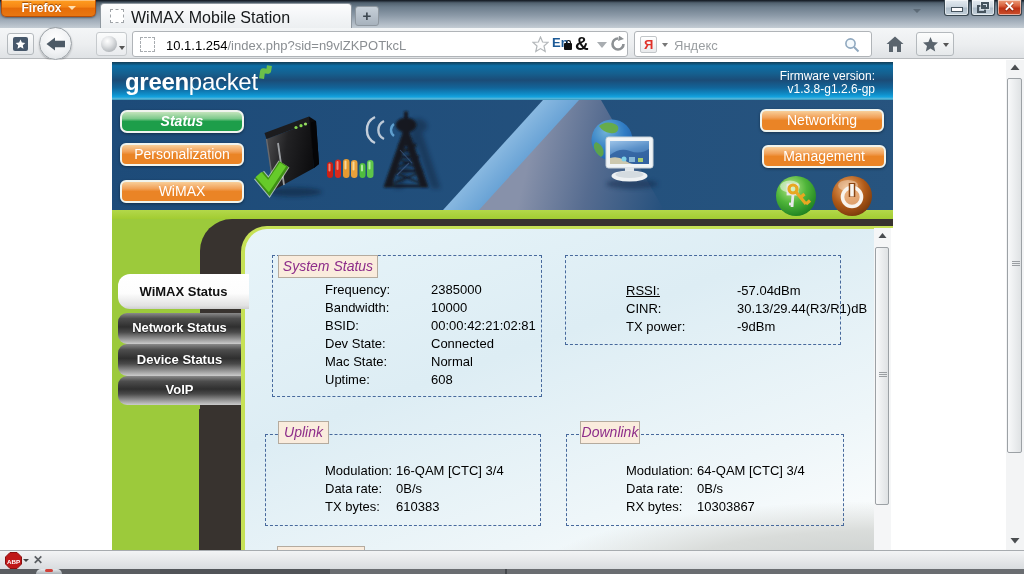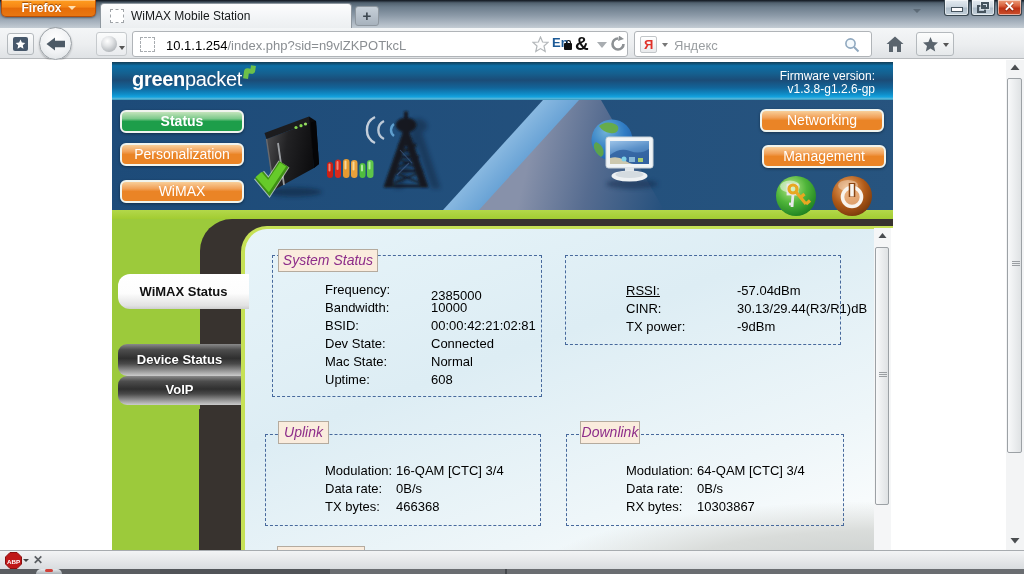--- a/index.html
+++ b/index.html
@@ -11,21 +11,21 @@
 #titlebar { left:0; top:0; width:1024px; height:28px;
   background:linear-gradient(#10161e 0%, #27313c 4%, #51616f 10%, #6c7d8c 25%, #8b99a7 55%, #aab5c0 80%, #c3ccd4 100%); }
 #ffbtn { left:1px; top:0; width:95px; height:17px; border-radius:0 0 5px 5px;
   background:linear-gradient(#ff9d1f 0%, #f58616 45%, #e56c08 50%, #e87711 100%);
   border:1px solid #b54e08; border-top:none; box-shadow:inset 0 1px 0 rgba(255,255,255,.4), 0 1px 2px rgba(0,0,0,.4);
   color:#fff; font-size:12px; font-weight:bold; text-align:center; line-height:16px; text-shadow:0 -1px 1px rgba(120,50,0,.8); }
 #ffbtn .car { display:inline-block; margin-left:6px; width:0; height:0; border-left:4px solid transparent; border-right:4px solid transparent; border-top:4px solid #ffe0b0; vertical-align:2px; }
 .tab { left:100px; top:3px; width:252px; height:25px; border:1px solid #8e979f; border-bottom:none; border-radius:4px 4px 0 0;
   background:linear-gradient(#fdfdfe 0%, #f2f4f6 60%, #eceff1 100%); }
 .tab .fav { position:absolute; left:9px; top:5px; width:14px; height:14px; border:1px dashed #a0a4a8; background:#fff; }
-.tab .ttl { position:absolute; left:30px; top:5px; font-size:12px; color:#15181a; }
+.tab .ttl { position:absolute; left:30px; top:5px; font-size:16px; color:#15181a; }
 #newtab { left:355px; top:6px; width:24px; height:20px; border:1px solid #8e979f; border-radius:3px;
   background:linear-gradient(#c7d0d9,#a7b2bd); color:#3d4750; font-size:15px; font-weight:bold; text-align:center; line-height:18px; }
 #tablistcaret { left:913px; top:9px; width:0; height:0; border-left:4px solid transparent; border-right:4px solid transparent; border-top:4px solid #5c6a77; }
 .winbtn { top:0px; height:16px; border:1px solid #38464f; border-top:none; border-radius:0 0 3px 3px; box-shadow:inset 0 0 0 1px rgba(255,255,255,.55); }
 #btnmin  { left:944px; width:25px; background:linear-gradient(#e4ebf1 0%, #ccd7e0 45%, #aebdc9 55%, #c4d1db 100%); }
 #btnmin .g { position:absolute; left:6px; top:7px; width:12px; height:5px; background:#fdfdfe; border:1px solid #46545e; }
 #btnmax  { left:971px; width:24px; background:linear-gradient(#e4ebf1 0%, #ccd7e0 45%, #aebdc9 55%, #c4d1db 100%); }
 #btnmax .g1 { position:absolute; left:5px; top:5px; width:9px; height:8px; background:transparent; border:2px solid #46545e; }
 #btnmax .g2 { position:absolute; left:9px; top:2px; width:8px; height:7px; background:transparent; border:2px solid #46545e; box-shadow:0 0 0 1px rgba(255,255,255,.5); }
 #btnclose{ left:997px; width:25px; background:linear-gradient(#eb9c78 0%, #d9603d 40%, #bc3214 55%, #ca4f2c 100%); color:#fff; font-weight:bold; font-size:13px; text-align:center; line-height:14px; text-shadow:0 1px 1px #7a1a05; }
@@ -44,27 +44,27 @@
 #urlbar .txt span { color:#8a8e92; }
 #searchbox { left:634px; top:31px; width:238px; height:26px; background:#fff; border:1px solid #b0b4b8; border-radius:3px; }
 #homebtn { left:880px; top:33px; width:30px; height:23px; }
 #bmbtn { left:916px; top:32px; width:38px; height:24px; border:1px solid #b4b9bd; border-radius:3px; background:linear-gradient(#fcfdfd,#e6e9eb); }
 
 
 #viewport { left:0; top:60px; width:1005px; height:490px; background:#fff; }
 #page { position:absolute; left:112px; top:2px; width:781px; height:488px; }
 #logobar { left:0; top:0; width:781px; height:38px;
   background:linear-gradient(#123c55 0%, #0d6ea5 10%, #15608f 30%, #1b4c77 48%, #12659a 68%, #0f8ec9 85%, #13a3df 92%, #5cb8d8 97%, #2d8cb0 100%); }
-#logo { left:13px; top:6px; color:#fff; font-size:20px; letter-spacing:-0.3px;margin-left:7px; }
+#logo { left:13px; top:6px; color:#fff; font-size:24px; letter-spacing:-0.3px; }
 #logo b { font-weight:bold; } 
 #fwver { right:18px; top:8px; color:#fff; font-size:12px; text-align:right; line-height:13px; }
 #mainhead { left:0; top:38px; width:781px; height:110px; background:linear-gradient(100deg, #1d4b79 0%, #27547f 100%); overflow:hidden; }
 .menubtn { position:absolute; width:124px; height:23px; border:2px solid #f0f4ee; border-radius:6px;
   color:#fff; font-size:14px; text-align:center; line-height:19px; box-shadow:0 1px 3px rgba(0,0,0,.4); }
-.green-btn { background:linear-gradient(#c4e4bc 0%, #7cc98b 35%, #1d9e4a 50%, #1d9e4a 100%); font-weight:bold; }
+.green-btn { background:linear-gradient(#c4e4bc 0%, #7cc98b 35%, #1d9e4a 50%, #1d9e4a 100%); font-style:italic; font-weight:bold;border-radius:7px; }
 .orange-btn { background:linear-gradient(#f8cf9a 0%, #f1a057 35%, #ea8426 50%, #ea8426 100%); }
 #greenstrip { left:0; top:148px; width:781px; height:9px; background:linear-gradient(#b3d84a,#a2cc32); }
 
 #contentarea { left:0; top:157px; width:781px; height:331px; background:#fff; }
 #sidegreen { left:0; top:0; width:132px; height:331px; background:#9cca3b; }
 #darkband { left:88px; top:0px; width:693px; height:331px; background:#38332f; border-radius:32px 0 0 0; }
 #darkband2 { left:87px; top:190px; width:42px; height:141px; background:#38332f; }
 #panel { left:129px; top:7px; width:633px; height:324px; border-left:4px solid #c6e156; border-top:3px solid #c6e156; border-radius:26px 0 0 0;
   background:linear-gradient(160deg, #e7f4f9 0%, #ddedf4 40%, #eef6f9 75%, #fdfefe 100%); }
 #panelfade { left:390px; top:270px; width:372px; height:61px; background:radial-gradient(ellipse 480px 110px at 100% 150%, #c4c8c7 0%, #d9dcda 45%, rgba(240,244,244,0) 72%); }
@@ -323,34 +323,35 @@
         <line x1="76" y1="8" x2="76" y2="20.5" stroke="#f8f4ee" stroke-width="3.6"></line>
       </svg>
       <div class="abs" id="contentarea">
         <div class="abs" id="sidegreen"></div>
         <div class="abs" id="darkband"></div>
         <div class="abs" id="darkband2"></div>
         <div class="abs" id="panel"></div>
         <div class="abs" id="panelfade"></div>
         <div class="abs" style="left:762px; top:7px; width:19px; height:3px; background:#c6e156;"></div>
         <div class="abs sbtab" id="tab1">WiMAX Status</div>
+        <div class="abs sbtab darktab" id="tab2">Network Status</div>
         <div class="abs sbtab darktab" id="tab3">Device Status</div>
         <div class="abs sbtab darktab" id="tab4">VoIP</div>
 
         <div class="abs dbox" style="left:160px; top:36px;  width:270px; height:142px;"></div>
-        <div class="abs tbox" style="left:166px; top:30px;  width:100px;">System Status</div>
+        <div class="abs tbox" style="left:166px; top:36px;  width:100px;">System Status</div>
         <div class="abs dbox" style="left:453px; top:36px;  width:276px; height:90px;"></div>
         <div class="abs dbox" style="left:153px; top:215px; width:276px; height:92px;"></div>
         <div class="abs tbox" style="left:166px; top:202px; width:51px;">Uplink</div>
         <div class="abs dbox" style="left:454px; top:215px; width:278px; height:92px;"></div>
         <div class="abs tbox" style="left:468px; top:202px; width:60px;">Downlink</div>
         <div class="abs tbox" style="left:165px; top:327px; width:88px;"></div>
 
         <div class="row" style="left:167px; top:63px;">Frequency:</div>
-          <div class="row" style="left:273px; top:69px;">2385000</div>
+          <div class="row" style="left:273px; top:63px;">2385000</div>
         <div class="row" style="left:167px; top:81px;text-align:right;">Bandwidth:</div>
           <div class="row" style="left:273px; top:81px;">10000</div>
         <div class="row" style="left:167px; top:99px;">BSID:</div>
           <div class="row" style="left:273px; top:99px;">00:00:42:21:02:81</div>
         <div class="row" style="left:167px; top:117px;">Dev State:</div>
           <div class="row" style="left:273px; top:117px;">Connected</div>
         <div class="row" style="left:167px; top:135px;">Mac State:</div>
           <div class="row" style="left:273px; top:135px;">Normal</div>
         <div class="row" style="left:167px; top:153px;">Uptime:</div>
           <div class="row" style="left:273px; top:153px;">608</div>
@@ -360,21 +361,21 @@
         <div class="row" style="left:468px; top:82px;">CINR:</div>
           <div class="row" style="left:579px; top:82px;">30.13/29.44(R3/R1)dB</div>
         <div class="row" style="left:468px; top:100px;">TX power:</div>
           <div class="row" style="left:579px; top:100px;">-9dBm</div>
 
         <div class="row" style="left:167px; top:244px;">Modulation:</div>
           <div class="row" style="left:238px; top:244px;">16-QAM [CTC] 3/4</div>
         <div class="row" style="left:167px; top:262px;">Data rate:</div>
           <div class="row" style="left:238px; top:262px;">0B/s</div>
         <div class="row" style="left:167px; top:280px;">TX bytes:</div>
-          <div class="row" style="left:238px; top:280px;">466368</div>
+          <div class="row" style="left:238px; top:280px;">610383</div>
 
         <div class="row" style="left:468px; top:244px;">Modulation:</div>
           <div class="row" style="left:539px; top:244px;">64-QAM [CTC] 3/4</div>
         <div class="row" style="left:468px; top:262px;">Data rate:</div>
           <div class="row" style="left:539px; top:262px;">0B/s</div>
         <div class="row" style="left:468px; top:280px;">RX bytes:</div>
           <div class="row" style="left:539px; top:280px;">10303867</div>
 
         <div class="abs" id="innersb">
           <div class="sb-btn" style="top:1px; height:16px;"><svg width="15" height="14" viewBox="0 0 15 14">

